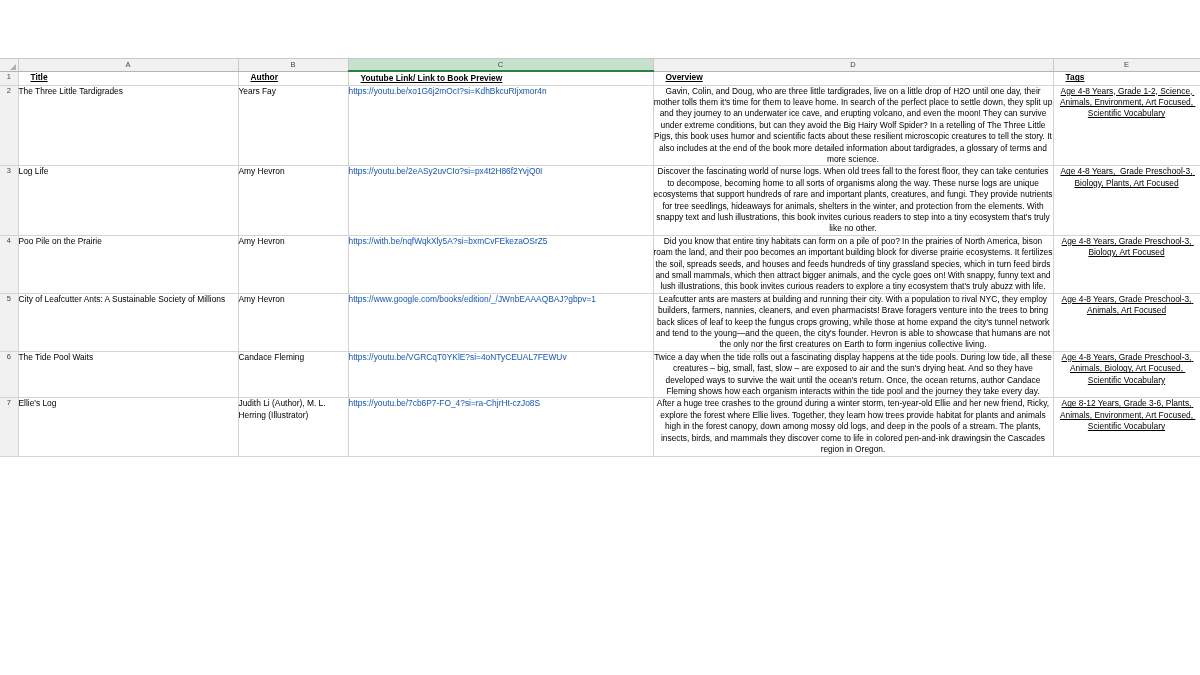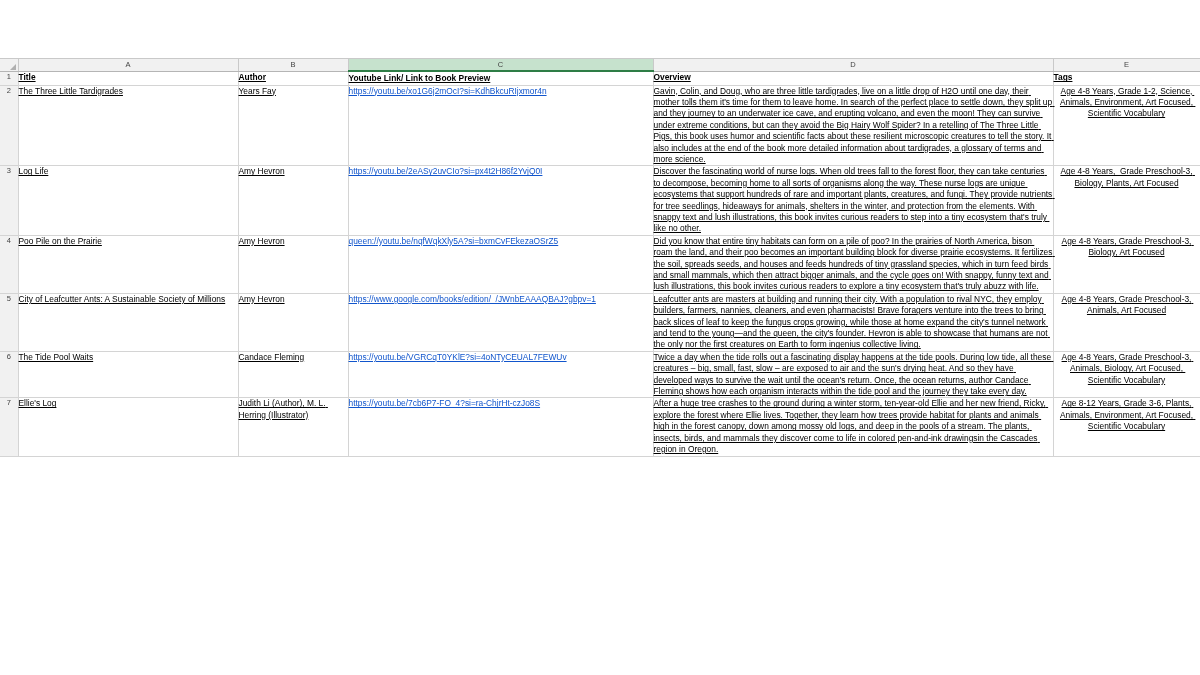--- a/index.html
+++ b/index.html
@@ -83,57 +83,57 @@
   td.cell {
     font-size: 8.4px;
     line-height: 11.4px;
     color: #000000;
     padding: 1px 3px 1px 2px;
   }
   td.cell .inner {
     display: block;
     white-space: pre-wrap;
     word-wrap: break-word;
-    text-decoration: underline;
   }
 
   
   td.bottom {
     vertical-align: bottom;
   }
 
   td.link .inner {
     color: #1155cc;
   }
 
   td.tags .inner {
     text-decoration: underline;
     color: #000;
     text-align: center;
   }
 
   tr.headrow td.cell .inner {
     font-weight: bold;
     text-decoration: underline;
+    margin-left: 12px;
   }
   tr.headrow td.cell {
     vertical-align: middle;
   }
 
   
   .c-a { width: 220px; }
   .c-b { width: 110px; }
   .c-c { width: 305px; }
   .c-d { width: 400px; }
   .c-e { width: 147px; }
 
   
   .r-head { height: 14px; }
 
-  td.overview .inner { text-align: left; }
+  td.overview .inner { text-align: center; }
 
   
   td.selcolcell {
     border-left: 1px solid #22c55e;
     border-right: 1px solid #d4d4d4;
   }
 </style>
 </head>
 <body>
 
@@ -219,21 +219,21 @@
 
     <tr>
       <td class="rowhead">4</td>
       <td class="cell bottom">
             <span class="inner">Poo Pile on the Prairie</span>
           </td>
       <td class="cell bottom">
             <span class="inner">Amy Hevron</span>
           </td>
       <td class="cell link bottom selcolcell">
-            <span class="inner">queen://youtu.be/nqfWqkXly5A?si=bxmCvFEkezaOSrZ5</span>
+            <span class="inner">https://with.be/nqfWqkXly5A?si=bxmCvFEkezaOSrZ5</span>
           </td>
       <td class="cell overview">
             <span class="inner">Did you know that entire tiny habitats can form on a pile of poo? In the prairies of North America, bison roam the land, and their poo becomes an important building block for diverse prairie ecosystems. It fertilizes the soil, spreads seeds, and houses and feeds hundreds of tiny grassland species, which in turn feed birds and small mammals, which then attract bigger animals, and the cycle goes on! With snappy, funny text and lush illustrations, this book invites curious readers to explore a tiny ecosystem that's truly abuzz with life.</span>
           </td>
       <td class="cell tags bottom">
             <span class="inner">Age 4-8 Years, Grade Preschool-3, Biology, Art Focused</span>
           </td>
     </tr>
 
     <tr>

